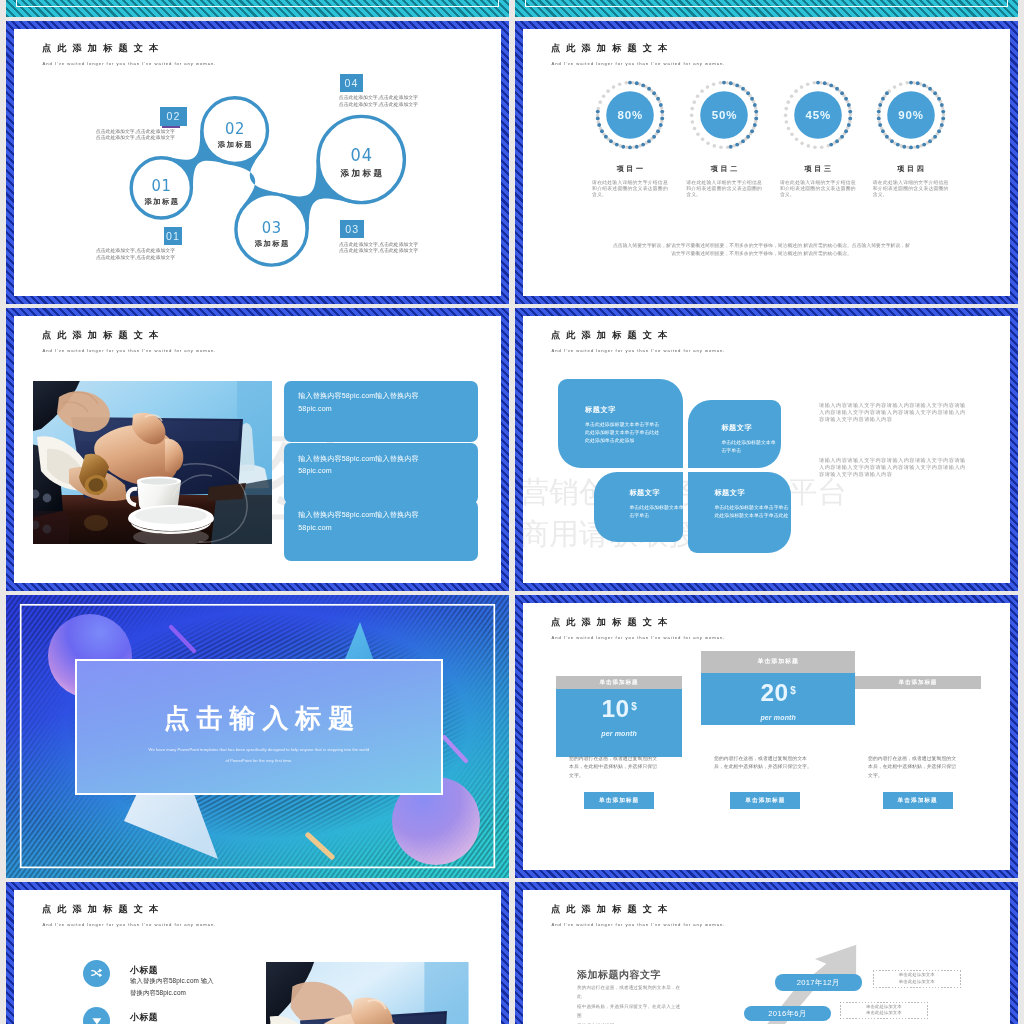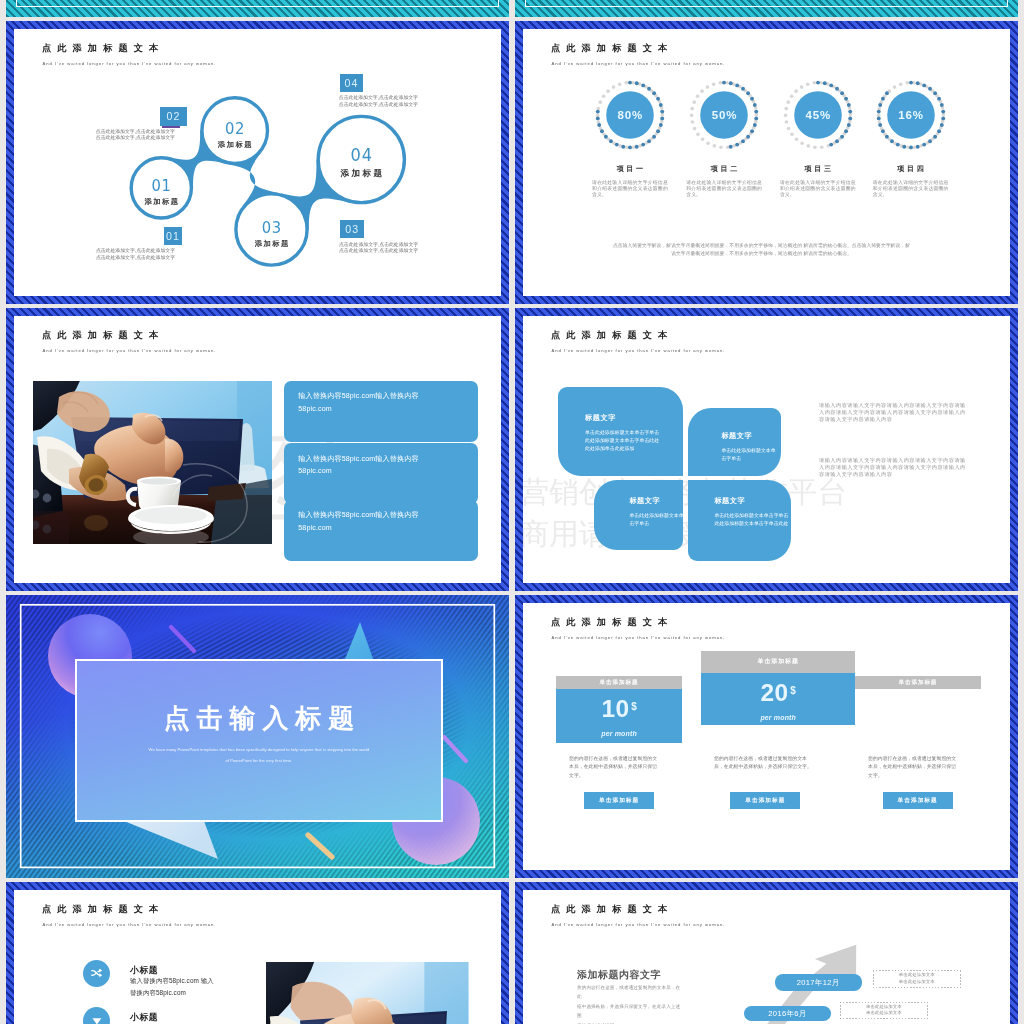--- a/index.html
+++ b/index.html
@@ -87,61 +87,61 @@
   .ph2{left:18.7px;top:64.8px;width:239px;height:163px;}
   .bar{position:absolute;left:269.8px;width:194.4px;height:61px;background:#4ba3d8;
        border-radius:7px;color:#fff;font-size:7.1px;line-height:12.6px;letter-spacing:0.15px;
        box-sizing:border-box;padding:9.6px 0 0 14.4px;}
   .b0{top:64.7px;} .b1{top:127.2px;} .b2{top:183.9px;}
   .wm2{position:absolute;left:120px;top:108px;color:#edeced;font-size:100px;line-height:110px;
        letter-spacing:10px;font-weight:400;white-space:nowrap;}
 
   
   .diag3{position:absolute;left:0;top:0;width:487px;height:267px;}
-  .petal{position:absolute;background:#4ba3d8;color:#fff;box-sizing:border-box;margin-top:8px;}
+  .petal{position:absolute;background:#4ba3d8;color:#fff;box-sizing:border-box;}
   .ptt{font-size:7.2px;font-weight:bold;letter-spacing:0.5px;}
   .ptb{font-size:4.9px;line-height:8.2px;letter-spacing:0.05px;margin-top:5.5px;white-space:nowrap;}
   .pt0{left:35.1px;top:62.8px;width:124.5px;height:89.6px;
        border-radius:9px 23px 0 23px;padding:26.5px 0 0 27px;}
   .pt1{left:165.4px;top:84px;width:92.7px;height:68.4px;
        border-radius:23px 9px 23px 0;padding:23px 0 0 33px;}
   .pt2{left:71.4px;top:156.4px;width:88.9px;height:69.8px;
        border-radius:23px 0 9px 23px;padding:16px 0 0 35px;}
   .pt3{left:165.4px;top:156.4px;width:102.8px;height:80.2px;
        border-radius:0 23px 23px 9px;padding:16px 0 0 26px;}
   .ppara{position:absolute;left:296.1px;width:141.5px;color:#9a9a9a;font-size:5.2px;
          line-height:7px;letter-spacing:0.45px;white-space:nowrap;}
   .pp0{top:86.3px;} .pp1{top:140.5px;}
   .wm{position:absolute;left:-3.5px;top:155px;width:560px;color:#ebebeb;
       font-size:29.6px;line-height:42px;letter-spacing:0.2px;font-weight:400;}
 
   
   .cover{position:absolute;left:0;top:0;width:503px;height:283px;overflow:hidden;}
   .coverbg{position:absolute;left:0;top:0;}
-  .cbox{position:absolute;left:68.8px;top:63.8px;width:368.3px;height:163px;
+  .cbox{position:absolute;left:68.8px;top:63.8px;width:368.3px;height:136px;
         background:linear-gradient(166deg,#8494f5 0%,#7fa3f1 38%,#7cc9ea 100%);
         border:2.1px solid #fff;box-sizing:border-box;}
   .ctitle{position:absolute;left:0;top:41.5px;width:100%;text-align:center;color:#fff;
           font-size:26px;letter-spacing:6.9px;text-indent:6.9px;font-weight:bold;line-height:33px;}
   .csub{position:absolute;left:0;top:83px;width:100%;text-align:center;color:#eef3fd;
         font-size:4.1px;line-height:11px;letter-spacing:0.05px;}
 
   
   .diag5{position:absolute;left:0;top:0;width:487px;height:267px;}
   .pcard{position:absolute;}
   .pchdr{height:13.2px;background:#bfbfbf;color:#fff;font-size:5.6px;font-weight:bold;
          letter-spacing:0.9px;text-align:center;line-height:13.2px;}
   .pchdr-tall{height:21.7px;line-height:21.7px;font-size:6px;}
   .pcbody{background:#4ba3d8;color:#e6f5ff;text-align:center;}
   .pcprice{padding-top:8.5px;line-height:20px;}
   .pcnum{font-size:24.5px;font-weight:bold;letter-spacing:0.4px;}
   .pccur{font-size:10px;font-weight:bold;vertical-align:7px;margin-left:1.6px;}
   .pcper{font-size:7px;font-style:italic;font-weight:bold;letter-spacing:0.15px;margin-top:8px;}
   .pc0{left:32.9px;top:72.5px;width:126.4px;}
-  .pc0 .pcbody{height:54px;}
+  .pc0 .pcbody{height:68px;}
   .pc1{left:178.2px;top:48px;width:154px;}
   .pc1 .pcbody{height:52.7px;}
   .pc2{left:331.9px;top:72.5px;width:126px;}
   .pc2 .pcbody{height:53px;}
   .pcdesc{position:absolute;color:#6f6f6f;font-size:4.85px;line-height:8.8px;letter-spacing:0.05px;white-space:nowrap;}
   .pd0{left:46px;top:151.5px;width:104px;}
   .pd1{left:191px;top:151.5px;width:110px;}
   .pd2{left:345px;top:151.5px;width:104px;}
   .pcbtn{position:absolute;width:70.3px;height:16.4px;background:#4ba3d8;color:#fff;
          font-size:5.7px;font-weight:bold;letter-spacing:1px;text-align:center;line-height:16.4px;}
@@ -474,21 +474,21 @@
               <circle cx="13.92" cy="59.68" r="1.95" fill="#4382b0"></circle>
               <circle cx="9.94" cy="54.20" r="1.95" fill="#4382b0"></circle>
               <circle cx="7.19" cy="48.01" r="1.95" fill="#4382b0"></circle>
               <circle cx="5.78" cy="41.39" r="1.95" fill="#4382b0"></circle>
               <circle cx="5.78" cy="34.61" r="1.95" fill="#4382b0"></circle>
               <circle cx="7.19" cy="27.99" r="1.95" fill="#4382b0"></circle>
               <circle cx="9.94" cy="21.80" r="1.95" fill="#4382b0"></circle>
               <circle cx="13.92" cy="16.32" r="1.95" fill="#4382b0"></circle>
               <circle cx="38" cy="38" r="23.8" fill="#49a0d6"></circle>
             </svg>
-          <div class="pval">16%</div>
+          <div class="pval">90%</div>
           <div class="pname">项目四</div>
           <div class="pdesc">请在此处输入详细的文字介绍信息和介绍表述圆圈的含义表达圆圈的含义。</div>
         </div>
         <div class="pfoot-b">
           <div>点击输入简要文字解说，解说文字尽量概述简明扼要，不用多余的文字修饰，简洁概述的  解说所需的核心概念。点击输入简要文字解说，解</div>
           <div>说文字尽量概述简明扼要，不用多余的文字修饰，简洁概述的  解说所需的核心概念。</div>
         </div>
       </div>
     </div>
   </div>

